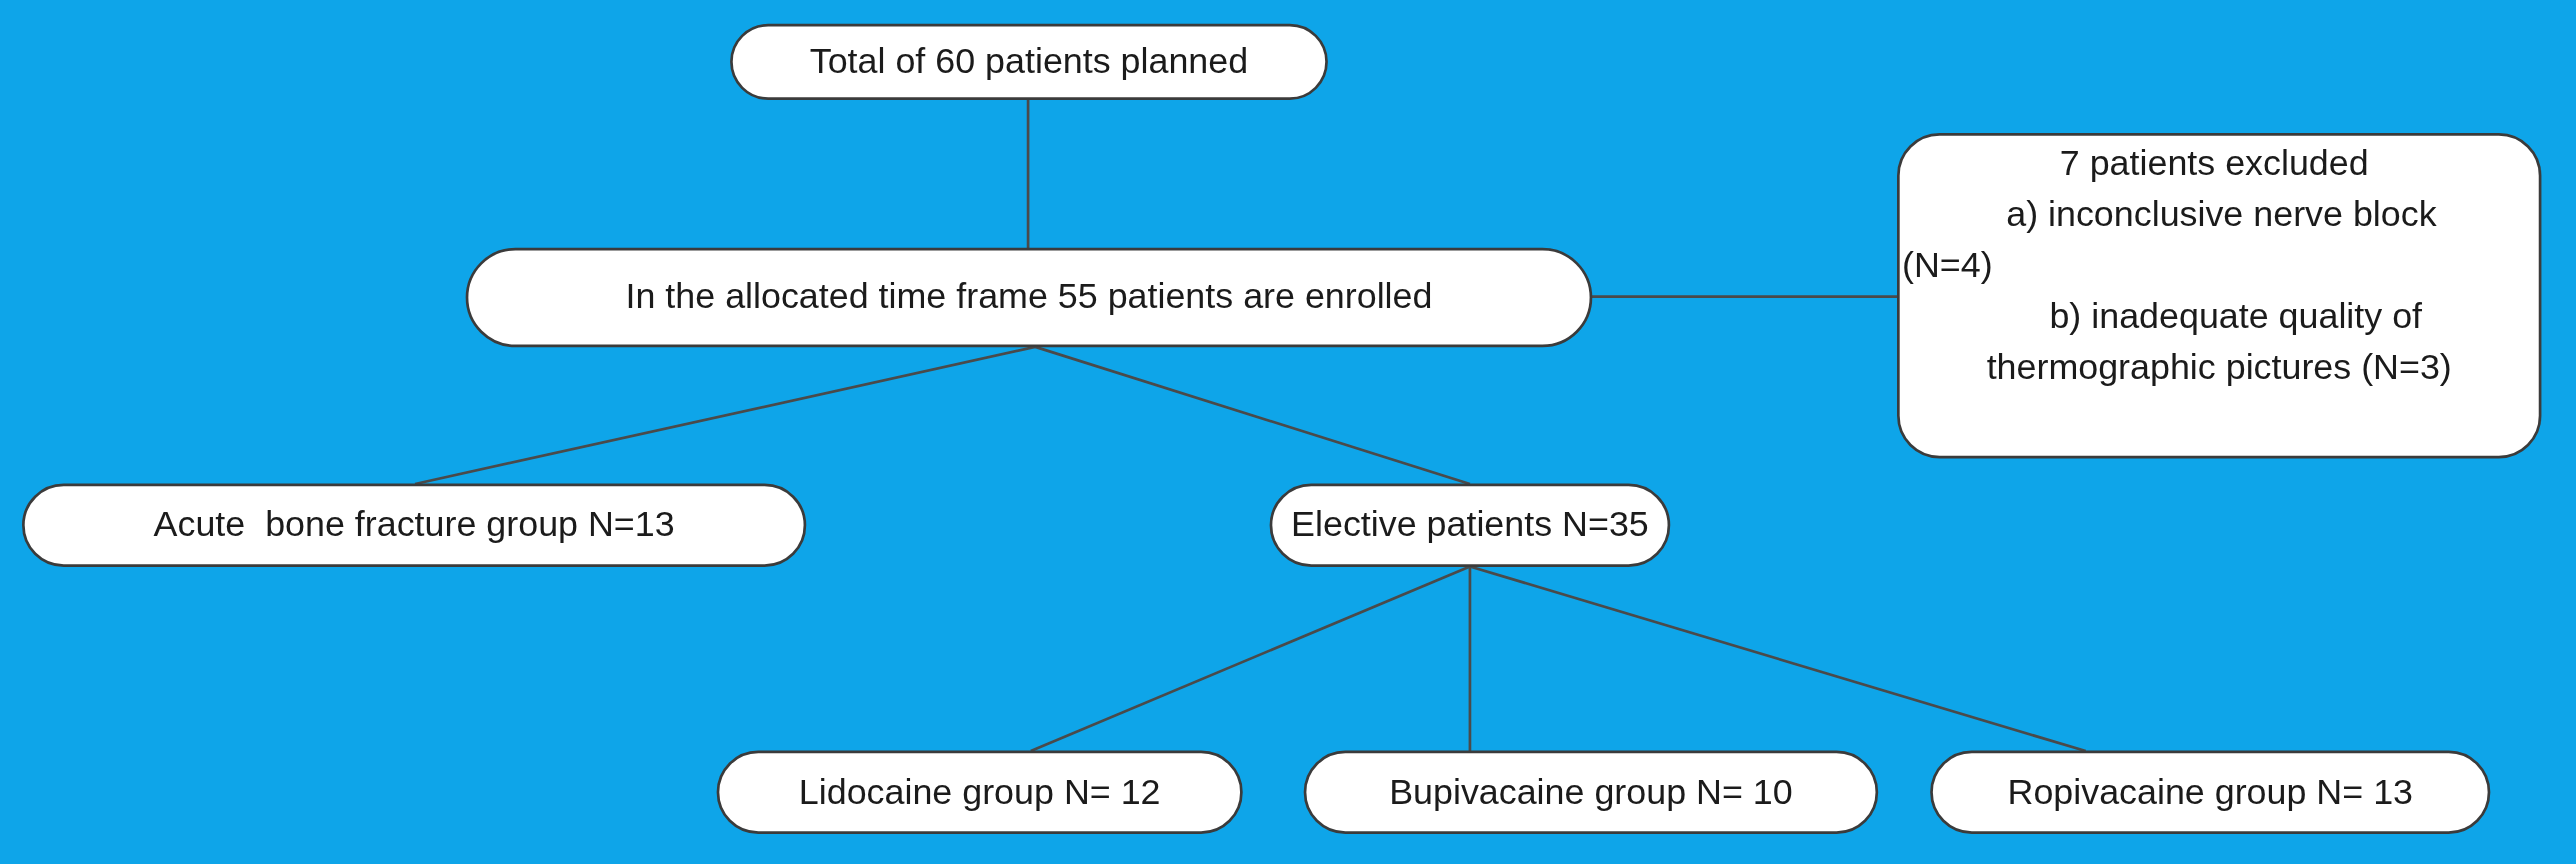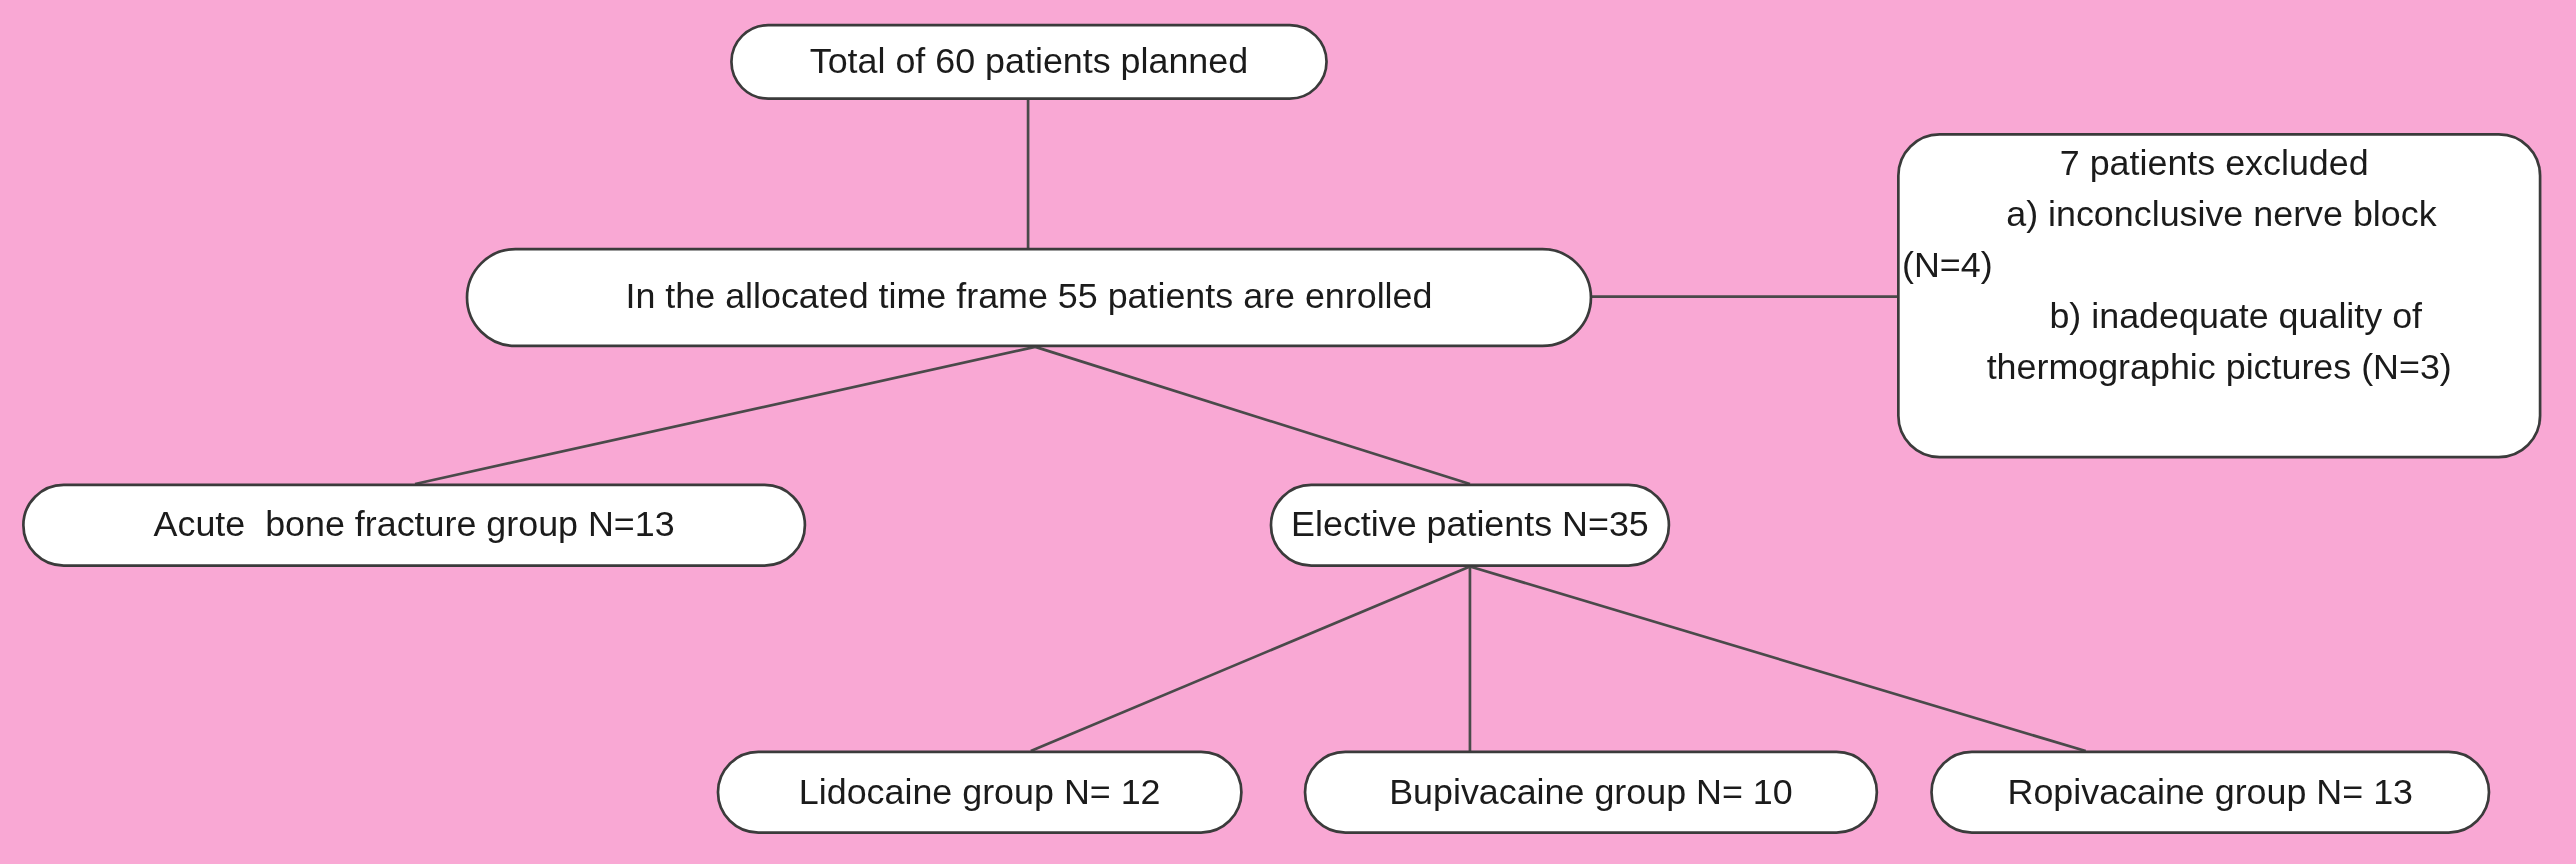--- a/index.html
+++ b/index.html
@@ -11,21 +11,21 @@
   body {
     width: 2576px;
     height: 864px;
     font-family: "Liberation Sans", sans-serif;
     overflow: hidden;
   }
   #flow-root {
     position: relative;
     width: 2576px;
     height: 864px;
-    background: #f9a8d4;
+    background: #0ea5e9;
   }
   svg.flow-svg {
     display: block;
     width: 2576px;
     height: 864px;
   }
   .node-box {
     fill: #ffffff;
     stroke: #3b3b3b;
     stroke-width: 3;

